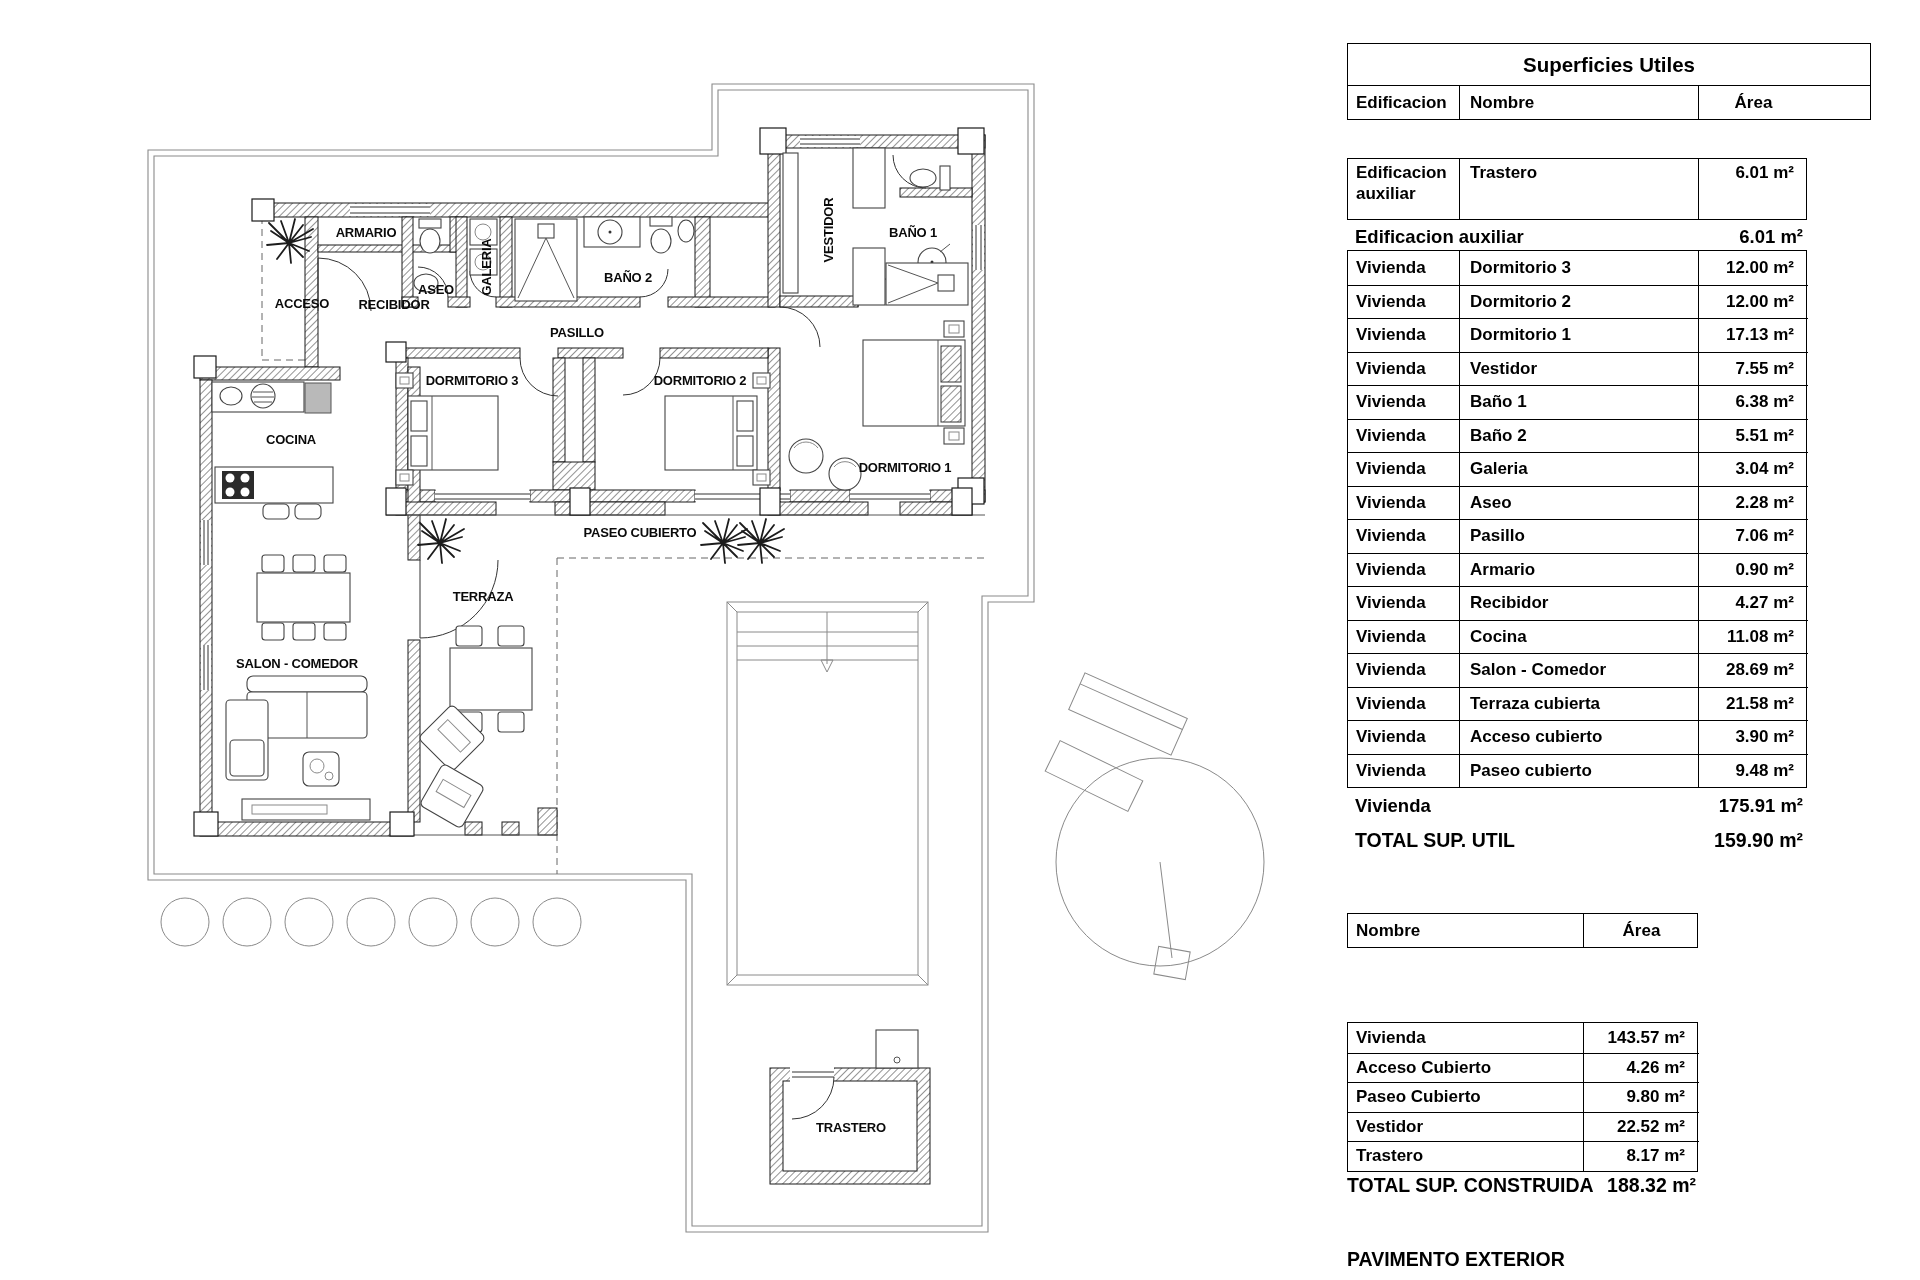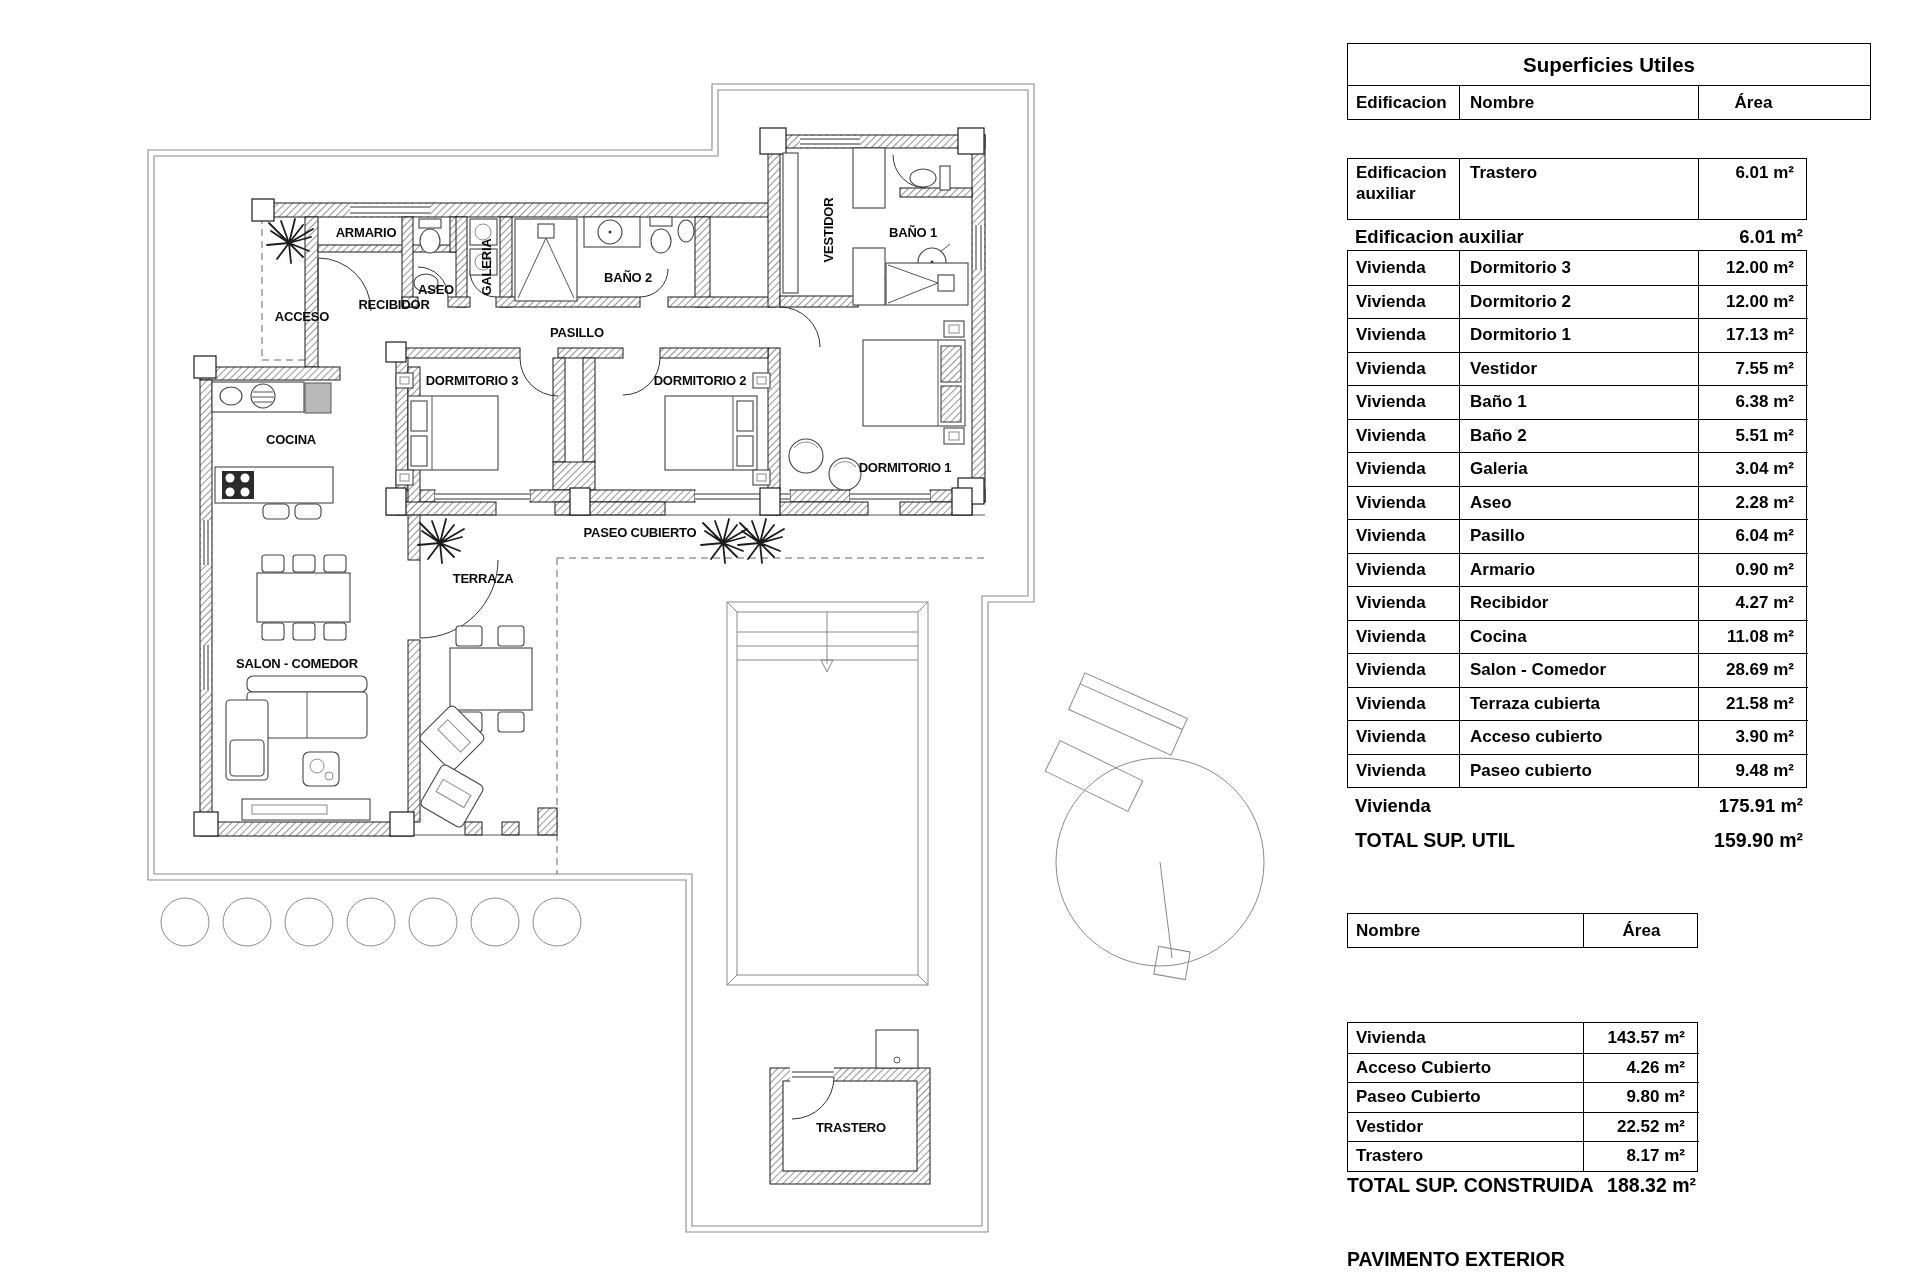--- a/index.html
+++ b/index.html
@@ -393,34 +393,34 @@
       <circle class="lite" cx="247" cy="922" r="24"></circle>
       <circle class="lite" cx="309" cy="922" r="24"></circle>
       <circle class="lite" cx="371" cy="922" r="24"></circle>
       <circle class="lite" cx="433" cy="922" r="24"></circle>
       <circle class="lite" cx="495" cy="922" r="24"></circle>
       <circle class="lite" cx="557" cy="922" r="24"></circle>
     </g>
   </svg>
 
   <span class="rlabel" style="left:366px;top:232px">ARMARIO</span>
-  <span class="rlabel" style="left:302px;top:316px">ACCESO</span>
+  <span class="rlabel" style="left:302px;top:303px">ACCESO</span>
   <span class="rlabel" style="left:394px;top:304px">RECIBIDOR</span>
   <span class="rlabel" style="left:436px;top:289px">ASEO</span>
   <span class="rlabel vert" style="left:486px;top:267px">GALERIA</span>
   <span class="rlabel" style="left:628px;top:277px">BAÑO 2</span>
   <span class="rlabel" style="left:577px;top:332px">PASILLO</span>
   <span class="rlabel vert" style="left:828px;top:230px">VESTIDOR</span>
   <span class="rlabel" style="left:913px;top:232px">BAÑO 1</span>
   <span class="rlabel" style="left:905px;top:467px">DORMITORIO 1</span>
   <span class="rlabel" style="left:472px;top:380px">DORMITORIO 3</span>
   <span class="rlabel" style="left:700px;top:380px">DORMITORIO 2</span>
   <span class="rlabel" style="left:291px;top:439px">COCINA</span>
   <span class="rlabel" style="left:297px;top:663px">SALON - COMEDOR</span>
-  <span class="rlabel" style="left:483px;top:578px">TERRAZA</span>
+  <span class="rlabel" style="left:483px;top:596px">TERRAZA</span>
   <span class="rlabel" style="left:640px;top:532px">PASEO CUBIERTO</span>
   <span class="rlabel" style="left:851px;top:1127px">TRASTERO</span>
 
   <div class="panel">
 
     <div class="blk t-head" style="top:0">
       <div class="t-title">Superficies Utiles</div>
       <div class="t-cols">
         <div class="ce">Edificacion</div>
         <div class="cn">Nombre</div>
@@ -467,21 +467,21 @@
         <div class="ce">Vivienda</div>
         <div class="cn">Galeria</div>
         <div class="ca">3.04 m²</div>
 
         <div class="ce">Vivienda</div>
         <div class="cn">Aseo</div>
         <div class="ca">2.28 m²</div>
 
         <div class="ce">Vivienda</div>
         <div class="cn">Pasillo</div>
-        <div class="ca">6.04 m²</div>
+        <div class="ca">7.06 m²</div>
 
         <div class="ce">Vivienda</div>
         <div class="cn">Armario</div>
         <div class="ca">0.90 m²</div>
 
         <div class="ce">Vivienda</div>
         <div class="cn">Recibidor</div>
         <div class="ca">4.27 m²</div>
 
         <div class="ce">Vivienda</div>

